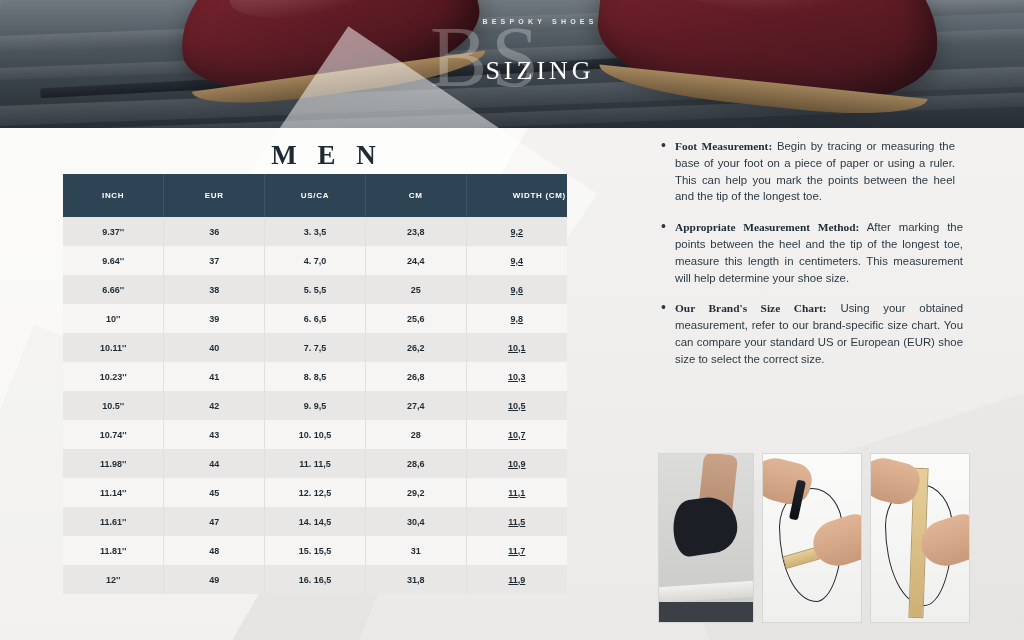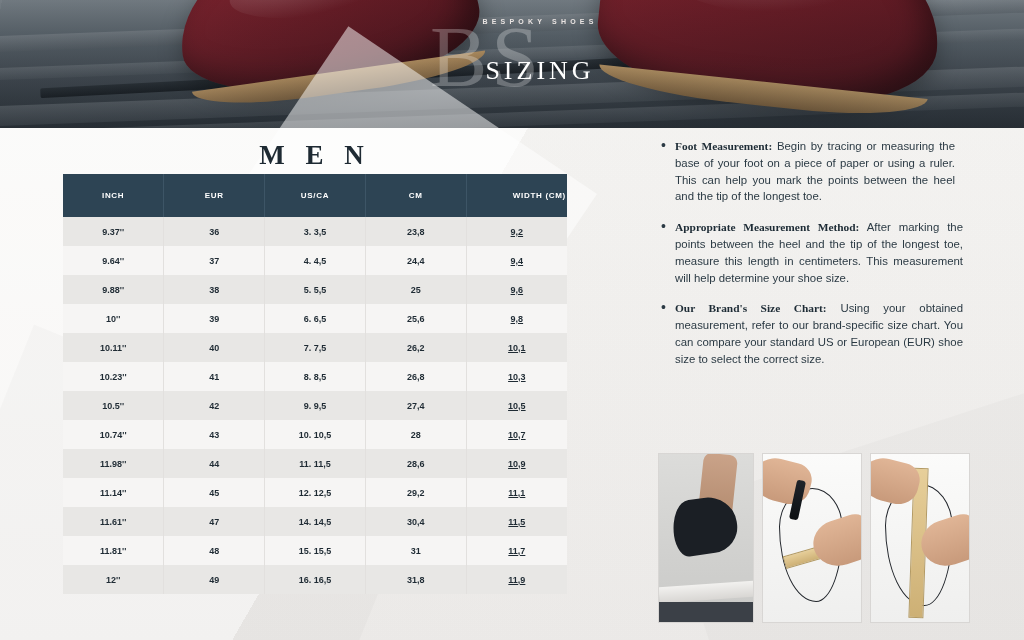--- a/index.html
+++ b/index.html
@@ -159,21 +159,21 @@
   .facet.f3 { left: 250px; top: -40px; width: 300px; height: 260px; transform: rotate(34deg); background: rgba(255,255,255,0.5); }
 
   
   .left-col {
     position: absolute;
     left: 0; top: 0;
     width: 630px; height: 512px;
   }
   .men-title {
     position: absolute;
-    left: 0; top: 12px;
+    left: 12px; top: 12px;
     width: 630px;
     text-align: center;
     font-family: "Liberation Serif", serif;
     font-size: 27px;
     letter-spacing: 7px;
     color: #1e2a33;
     font-weight: 700;
   }
 
   table.size-table {
@@ -377,26 +377,26 @@
           <tr>
               <td>9.37''</td>
               <td>36</td>
               <td>3. 3,5</td>
               <td>23,8</td>
               <td>9,2</td>
             </tr>
           <tr>
               <td>9.64''</td>
               <td>37</td>
-              <td>4. 4,5</td>
+              <td>4. 7,0</td>
               <td>24,4</td>
               <td>9,4</td>
             </tr>
           <tr>
-              <td>9.88''</td>
+              <td>6.66''</td>
               <td>38</td>
               <td>5. 5,5</td>
               <td>25</td>
               <td>9,6</td>
             </tr>
           <tr>
               <td>10''</td>
               <td>39</td>
               <td>6. 6,5</td>
               <td>25,6</td>

